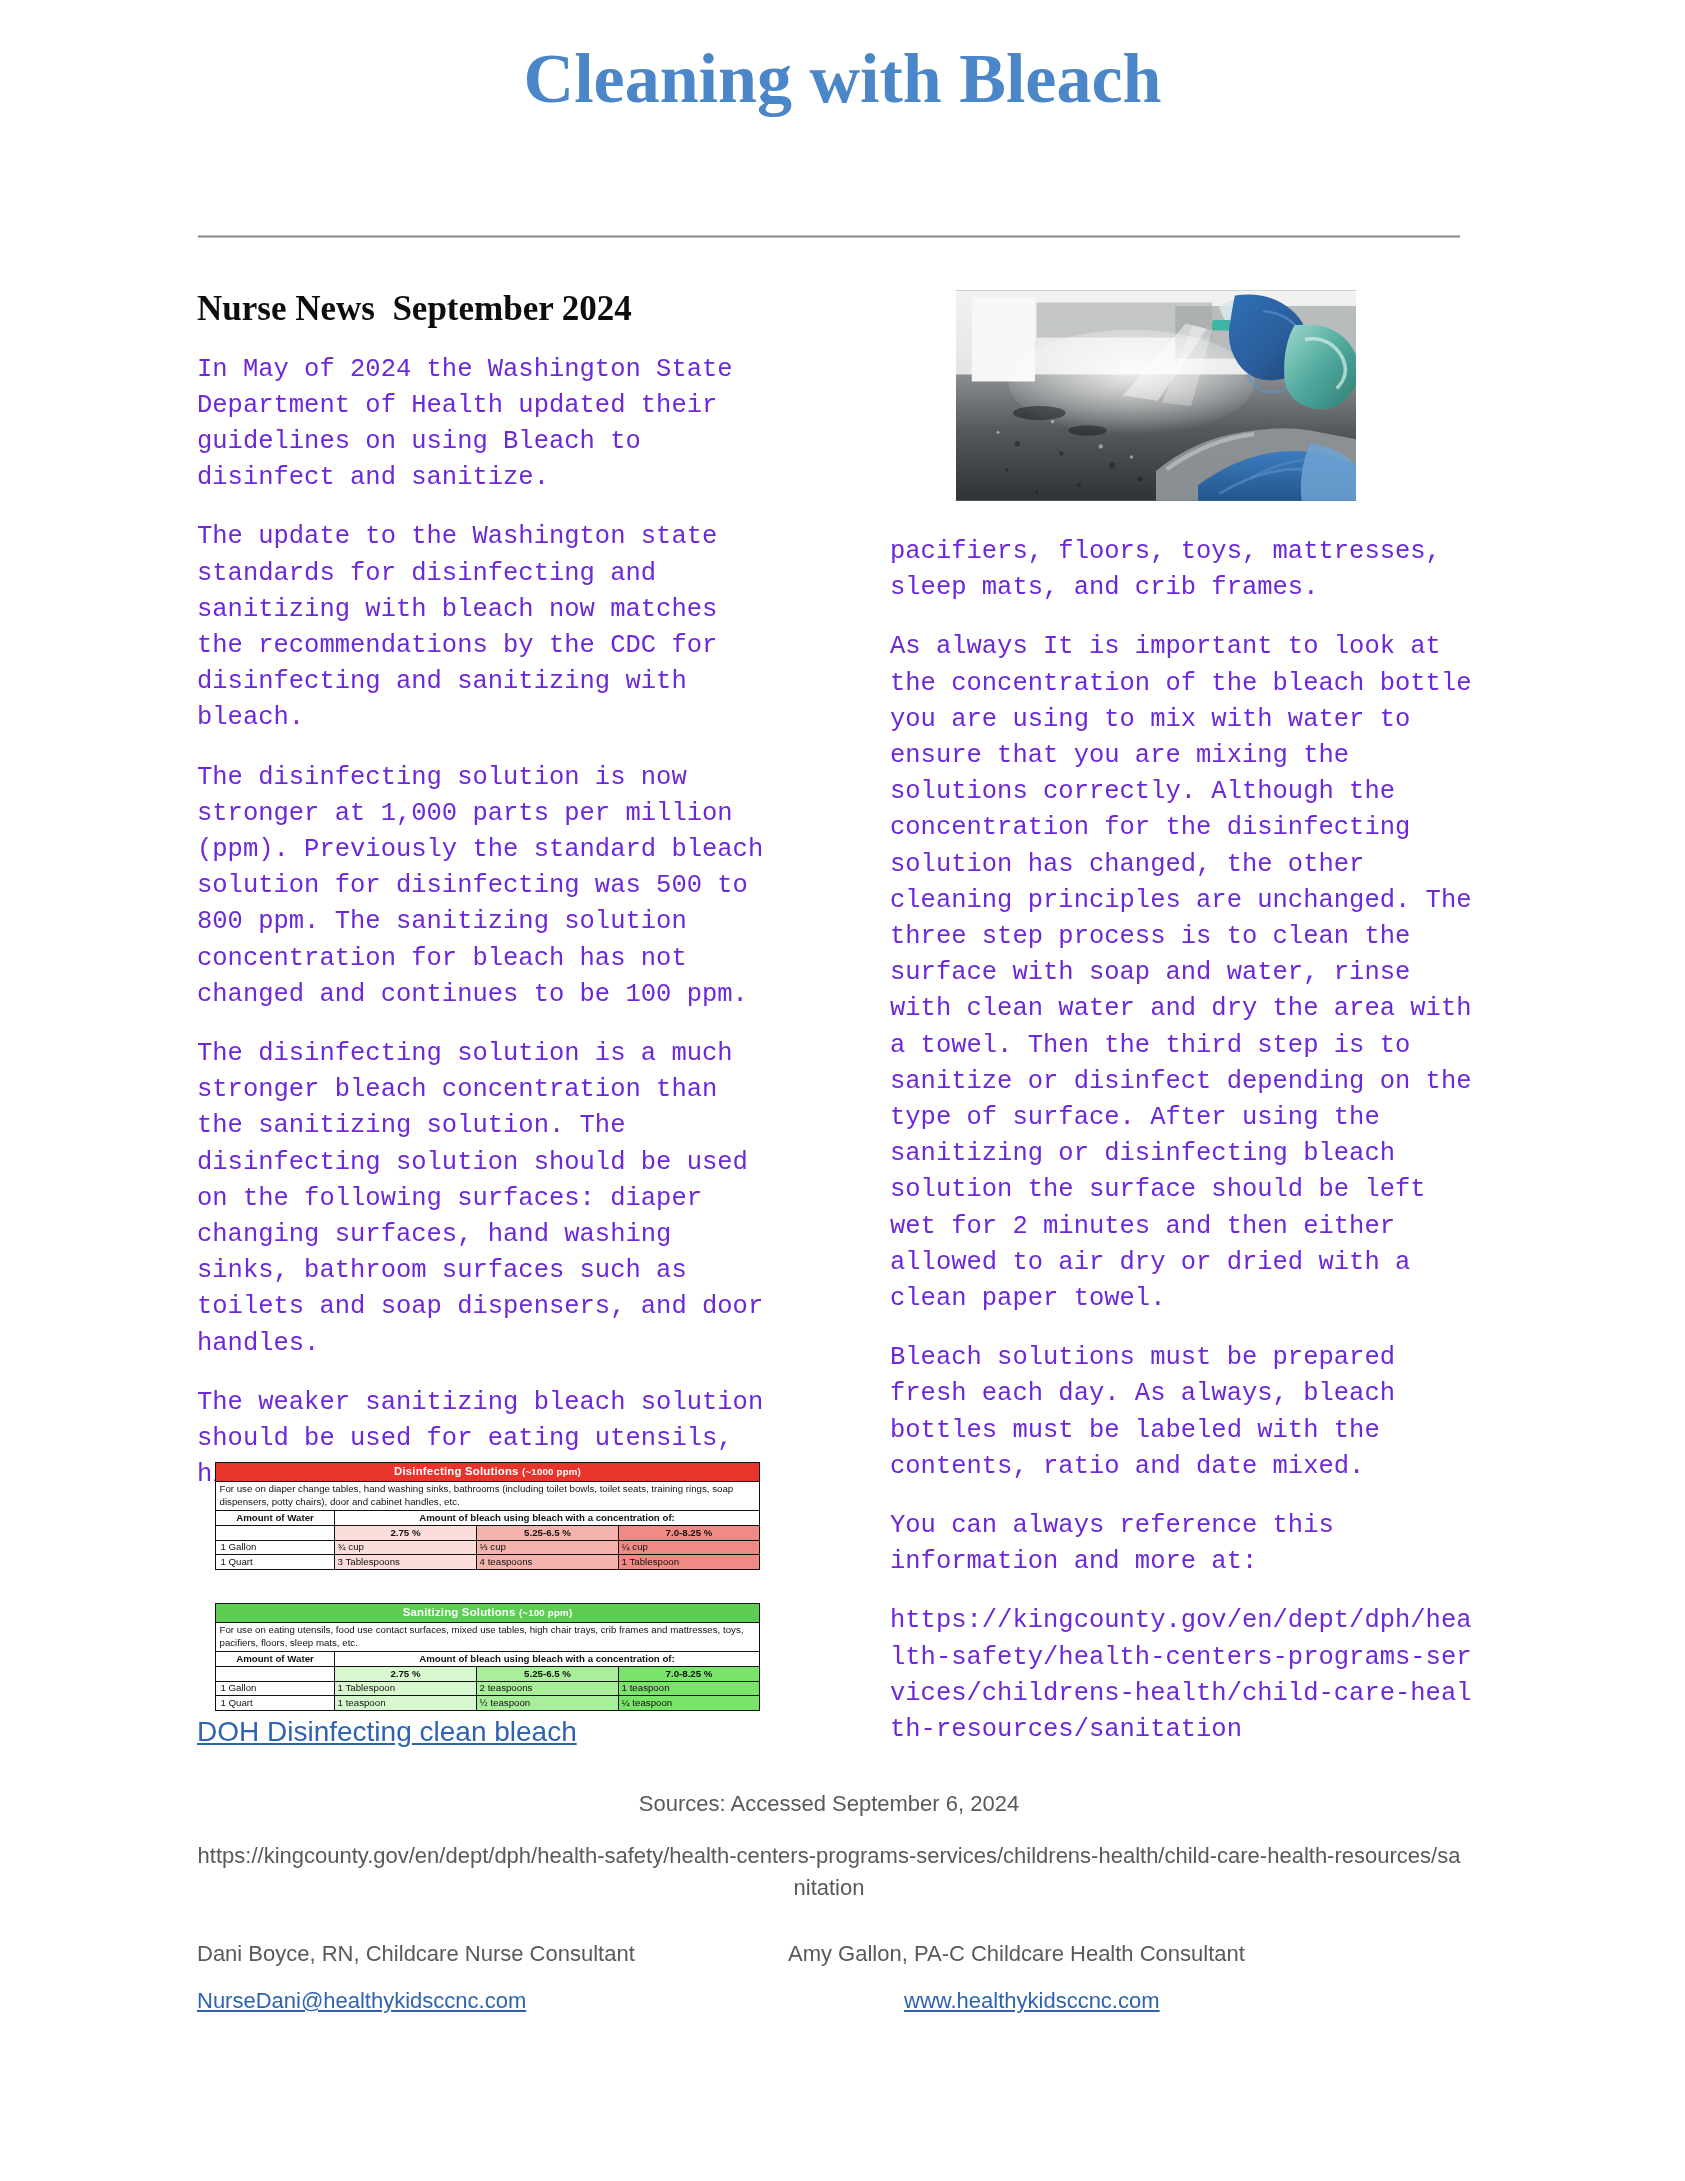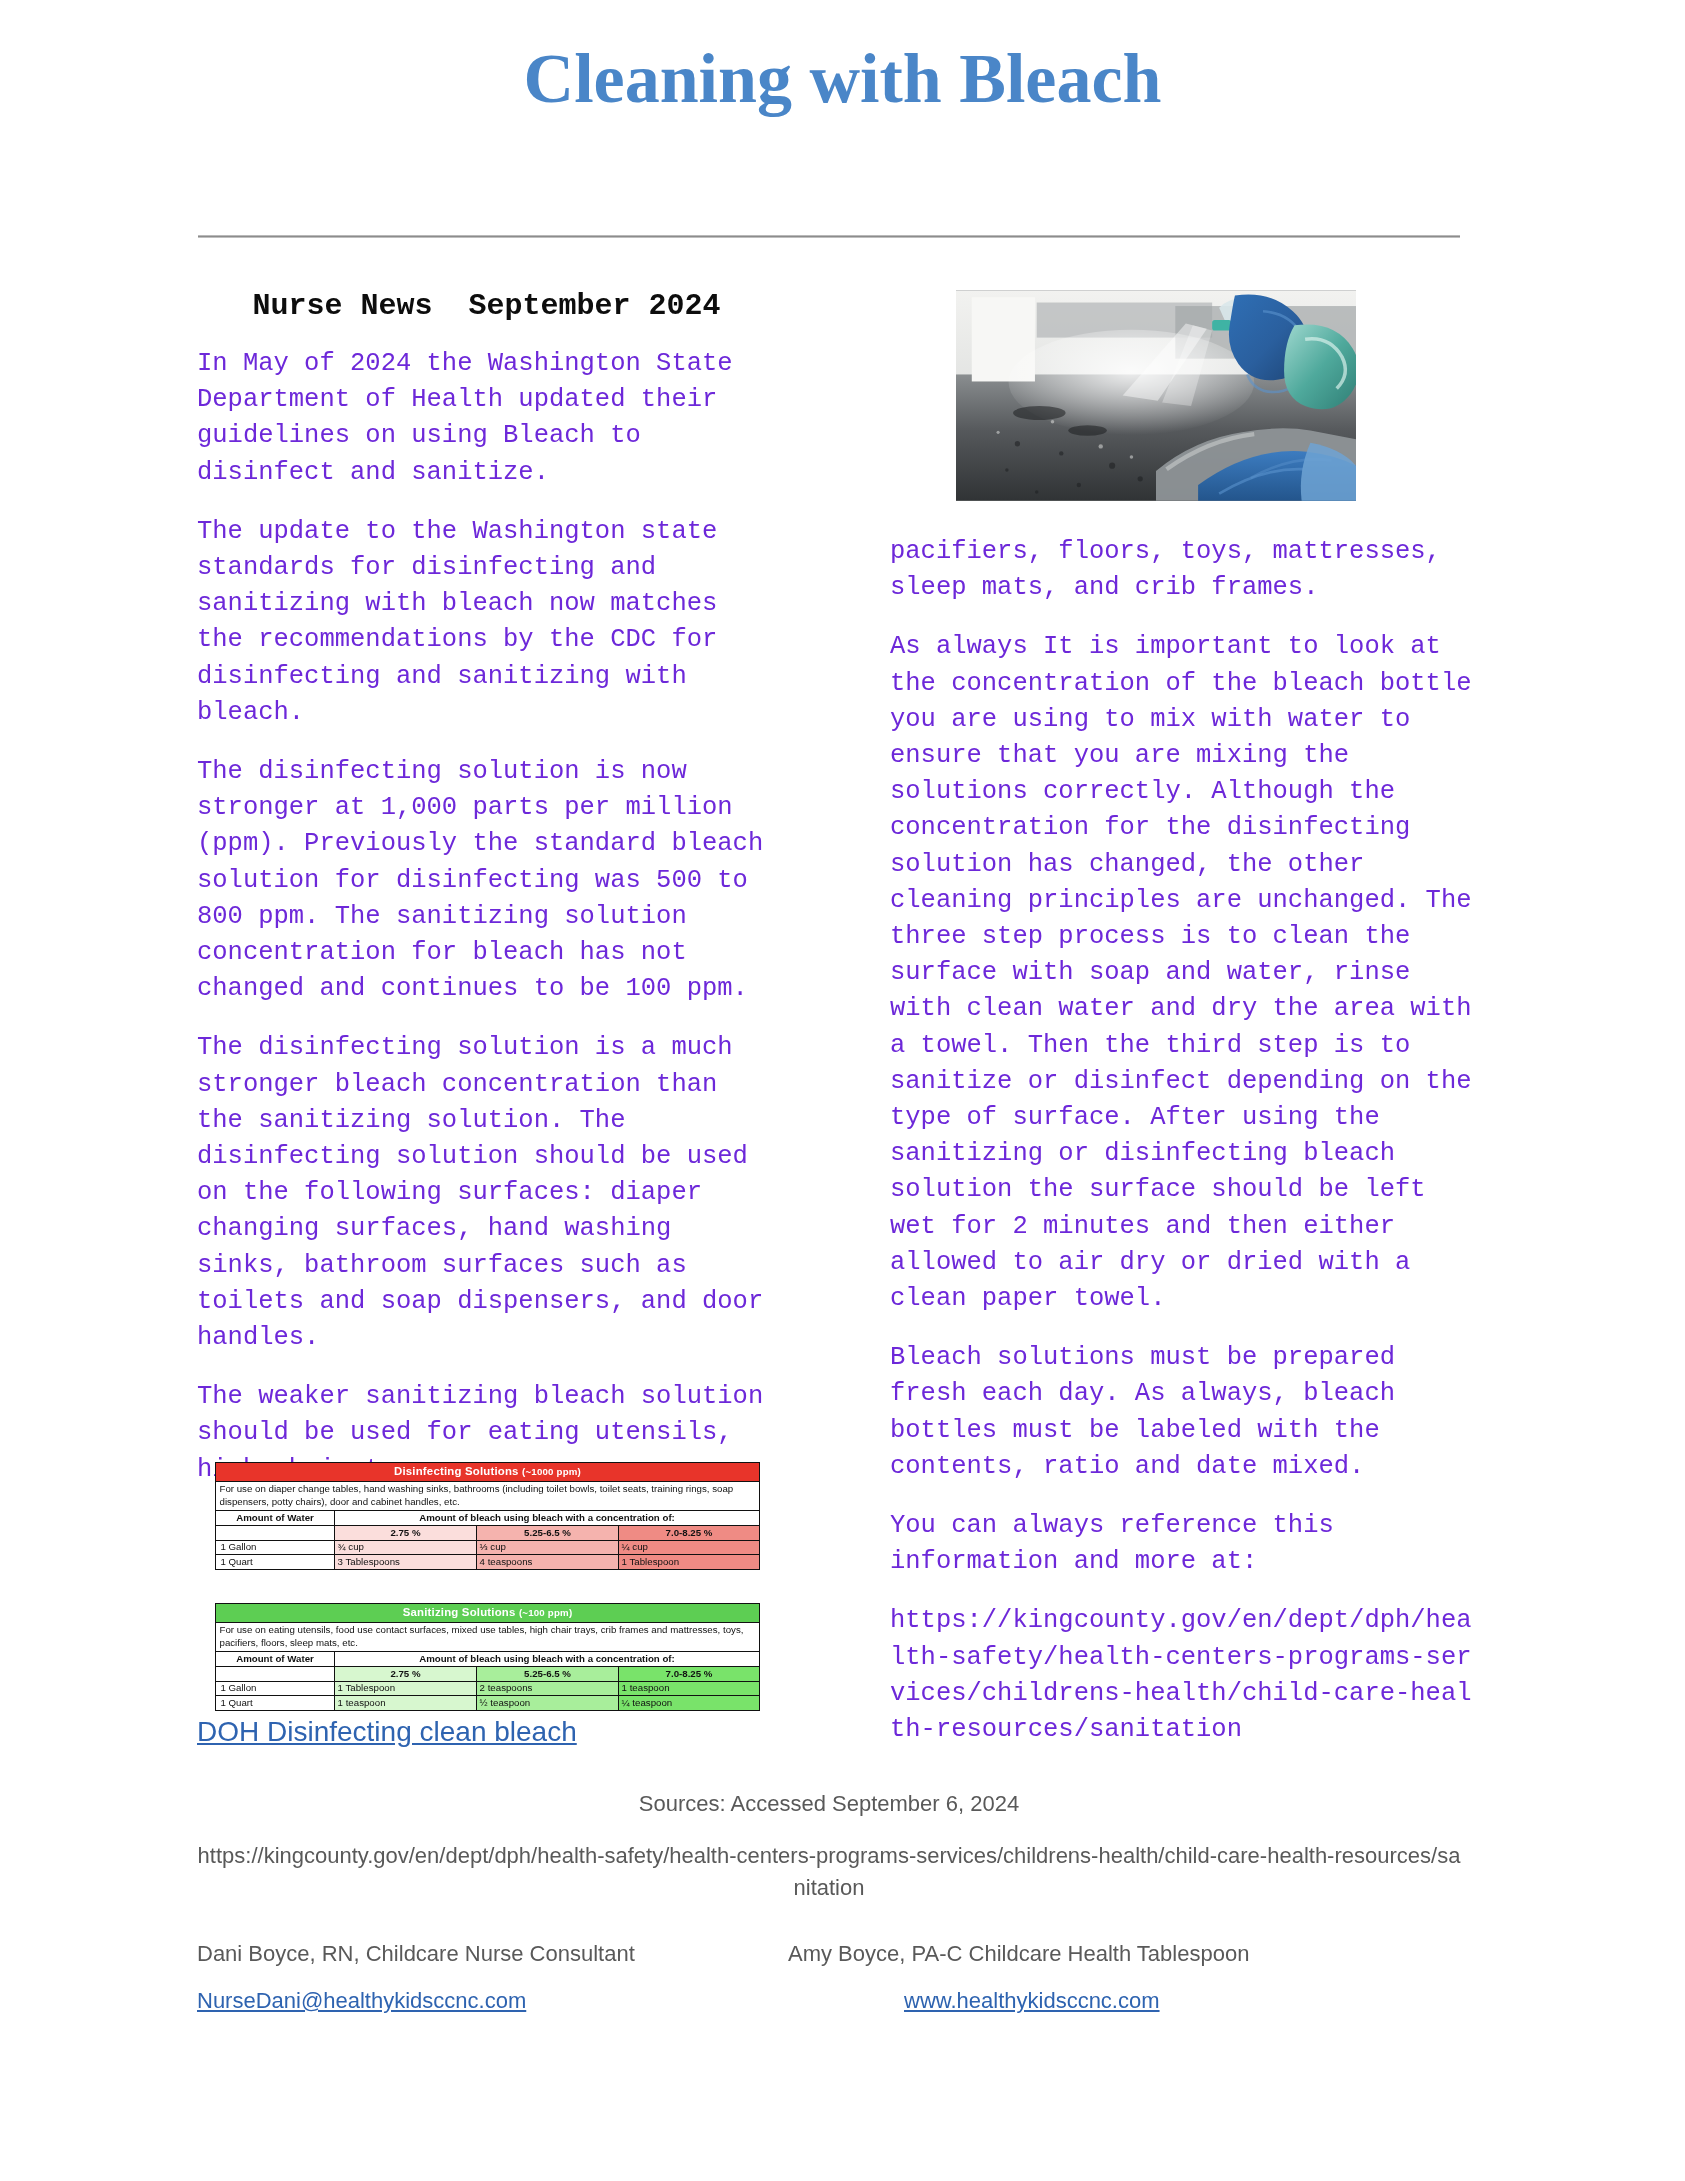--- a/index.html
+++ b/index.html
@@ -66,28 +66,27 @@
   }
   .col-right {
     position: absolute;
     left: 878px;
     top: 534px;
     width: 588px;
     margin-left: 12px;
   }
 
   .section-head {
-    font-family: Liberation Mono, monospace;
-    font-size: 30px;
+    font-family: Liberation Serif, serif;
+    font-size: 35px;
     font-weight: bold;
     color: #0d0d0d;
     margin: 0 0 23px 0;
     line-height: 1.1;
     white-space: pre;
-    text-align: center;
   }
 
   p.body-par {
     font-family: Liberation Mono, monospace;
     font-size: 25.5px;
     line-height: 1.42;
     color: #6d28d9;
     margin: 0 0 23px 0;
   }
   p.body-par:last-child { margin-bottom: 0; }
@@ -444,21 +443,21 @@
     </table>
   </div>
 
   <a class="doh-link" href="#">DOH Disinfecting clean bleach</a>
 
   <div class="footer">
     <div class="footer-sources">Sources:  Accessed September 6, 2024</div>
     <div class="footer-url">https://kingcounty.gov/en/dept/dph/health-safety/health-centers-programs-services/childrens-health/child-care-health-resources/sanitation</div>
     <div class="footer-row">
       <div class="footer-left">Dani Boyce, RN, Childcare Nurse Consultant</div>
-      <div class="footer-right">Amy Boyce, PA-C Childcare Health Tablespoon</div>
+      <div class="footer-right">Amy Gallon, PA-C Childcare Health Consultant</div>
     </div>
     <div class="footer-row">
       <a class="footer-left-link" href="#">NurseDani@healthykidsccnc.com</a>
       <a class="footer-right-link" href="#">www.healthykidsccnc.com</a>
     </div>
   </div>
 
 </div>
 
 

